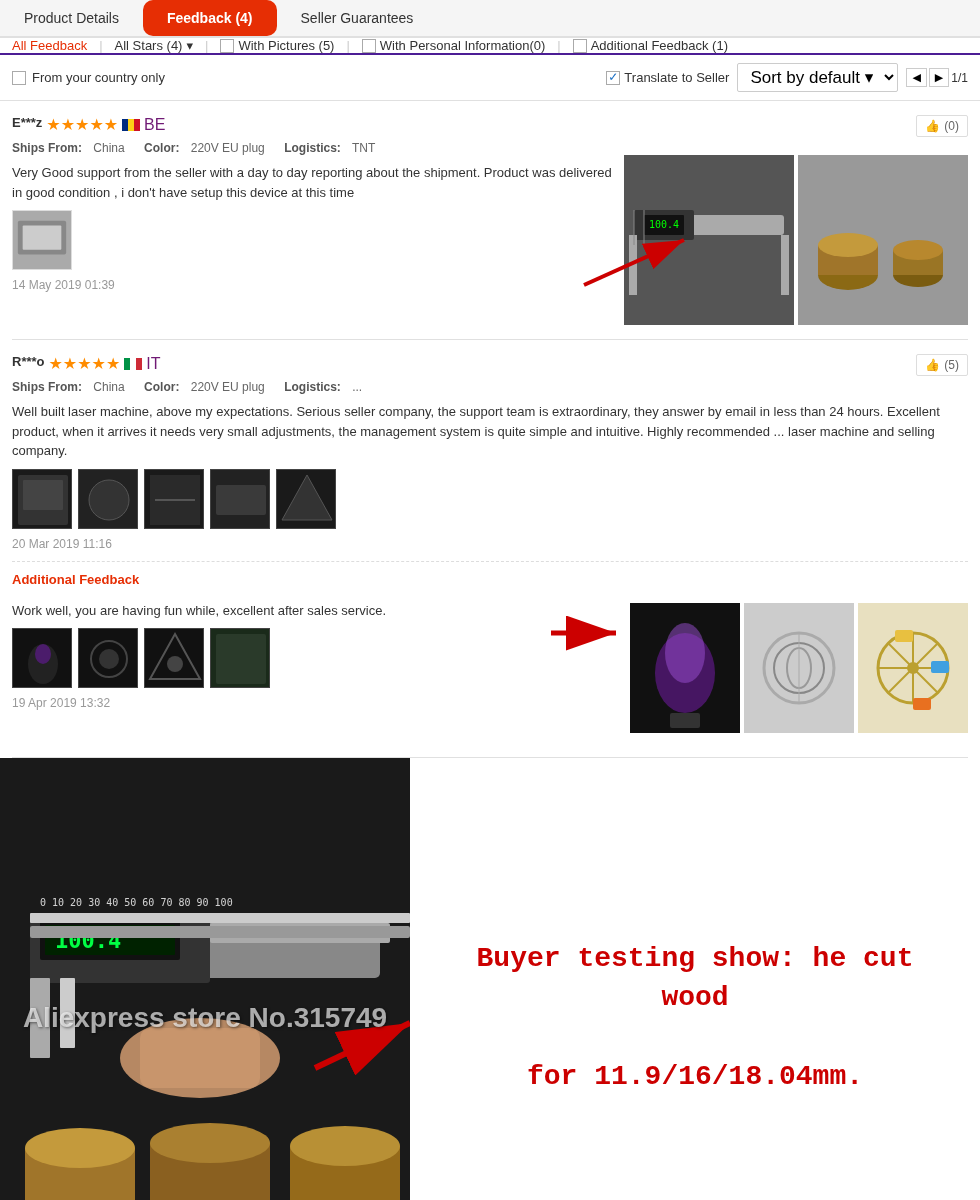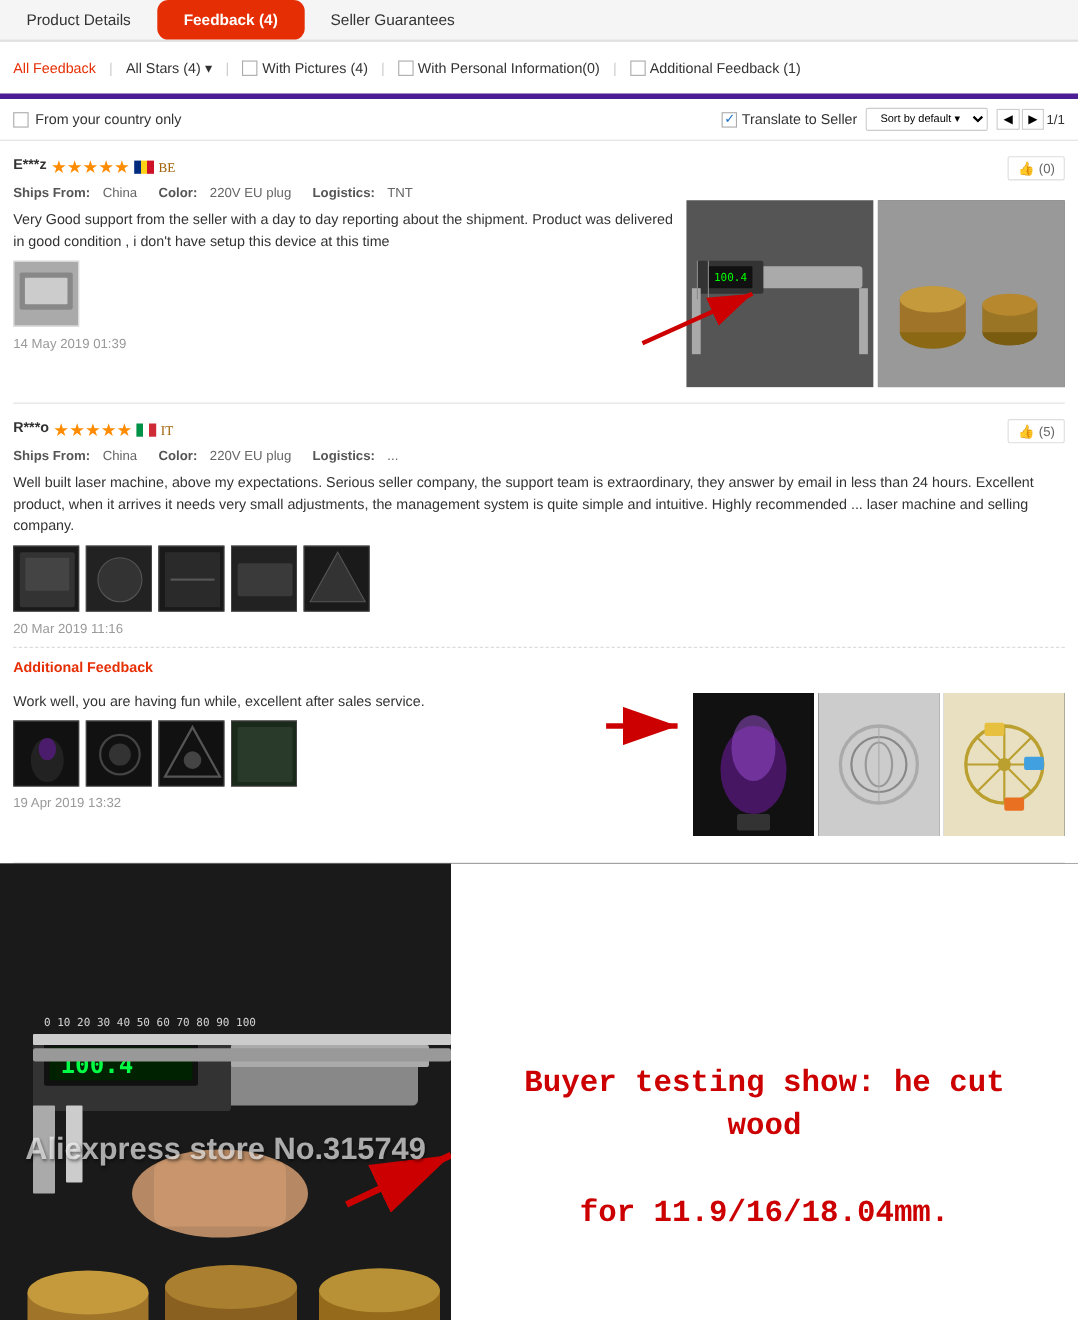--- a/index.html
+++ b/index.html
@@ -24,22 +24,22 @@
       background: #e62e04;
       color: #fff;
       font-weight: bold;
       border-radius: 10px;
     }
 
     
     .filter-bar {
       display: flex;
       align-items: center;
-      padding: 16px 12px;
-      border-bottom: 5px solid #4c1d95;
+      padding: 0 12px;
+      border-bottom: 2px solid #4c1d95;
       flex-wrap: wrap;
       gap: 8px;
     }
     .filter-item {
       font-size: 13px;
       color: #333;
       cursor: pointer;
       display: flex;
       align-items: center;
       gap: 4px;
@@ -61,21 +61,21 @@
       display: flex;
       align-items: center;
       gap: 4px;
       font-size: 13px;
       color: #333;
       cursor: pointer;
     }
     .sort-dropdown {
       border: 1px solid #ccc;
       padding: 3px 8px;
-      font-size: 10px;
+      font-size: 17px;
       cursor: pointer;
       border-radius: 2px;
       background: #fff;
     }
     .pagination { display: flex; align-items: center; gap: 2px; font-size: 12px; }
     .page-btn {
       border: 1px solid #ccc;
       background: #fff;
       padding: 2px 5px;
       cursor: pointer;
@@ -85,21 +85,21 @@
     
     .review-section { padding: 0 12px; }
     .review-item {
       padding: 14px 0;
       border-bottom: 1px solid #e0e0e0;
     }
     .review-header { display: flex; justify-content: space-between; align-items: flex-start; }
     .reviewer-info { display: flex; flex-direction: row; gap: 4px; }
     .reviewer-name { font-weight: bold; color: #333; font-size: 13px; }
     .stars { color: #ff8c00; font-size: 16px; }
-    .flag-name { display: flex; align-items: center; gap: 4px; font-size: 12px; color: #a16207; font-family: Liberation Serif, serif; }
+    .flag-name { display: flex; align-items: center; gap: 4px; font-size: 16px; color: #701a75; }
     .flag { width: 18px; height: 12px; display: inline-block; }
     .flag-ro { background: linear-gradient(to right, #002B7F 33%, #FCD116 33%, #FCD116 66%, #CE1126 66%); }
     .flag-it { background: linear-gradient(to right, #009246 33%, #fff 33%, #fff 66%, #CE2B37 66%); }
     .meta-row { font-size: 12px; color: #666; margin-top: 4px; }
     .meta-row span { margin-right: 8px; }
     .meta-label { font-weight: bold; color: #555; }
     .review-text { font-size: 13px; color: #333; margin: 8px 0; line-height: 1.5; }
     .review-images { display: flex; gap: 6px; margin: 8px 0; flex-wrap: wrap; }
     .review-thumb {
       width: 60px; height: 60px;
@@ -231,21 +231,21 @@
 <div class="filter-bar">
   <span class="filter-item active">All Feedback</span>
   <span class="filter-sep">|</span>
   <span class="filter-item">
     <span>All Stars (4)</span>
     <span>▾</span>
   </span>
   <span class="filter-sep">|</span>
   <span class="filter-item">
     <span class="checkbox-icon"></span>
-    <span>With Pictures (4)</span>
+    <span>With Pictures (5)</span>
   </span>
   <span class="filter-sep">|</span>
   <span class="filter-item">
     <span class="checkbox-icon"></span>
     <span>With Personal Information(0)</span>
   </span>
   <span class="filter-sep">|</span>
   <span class="filter-item">
     <span class="checkbox-icon"></span>
     <span>Additional Feedback (1)</span>

